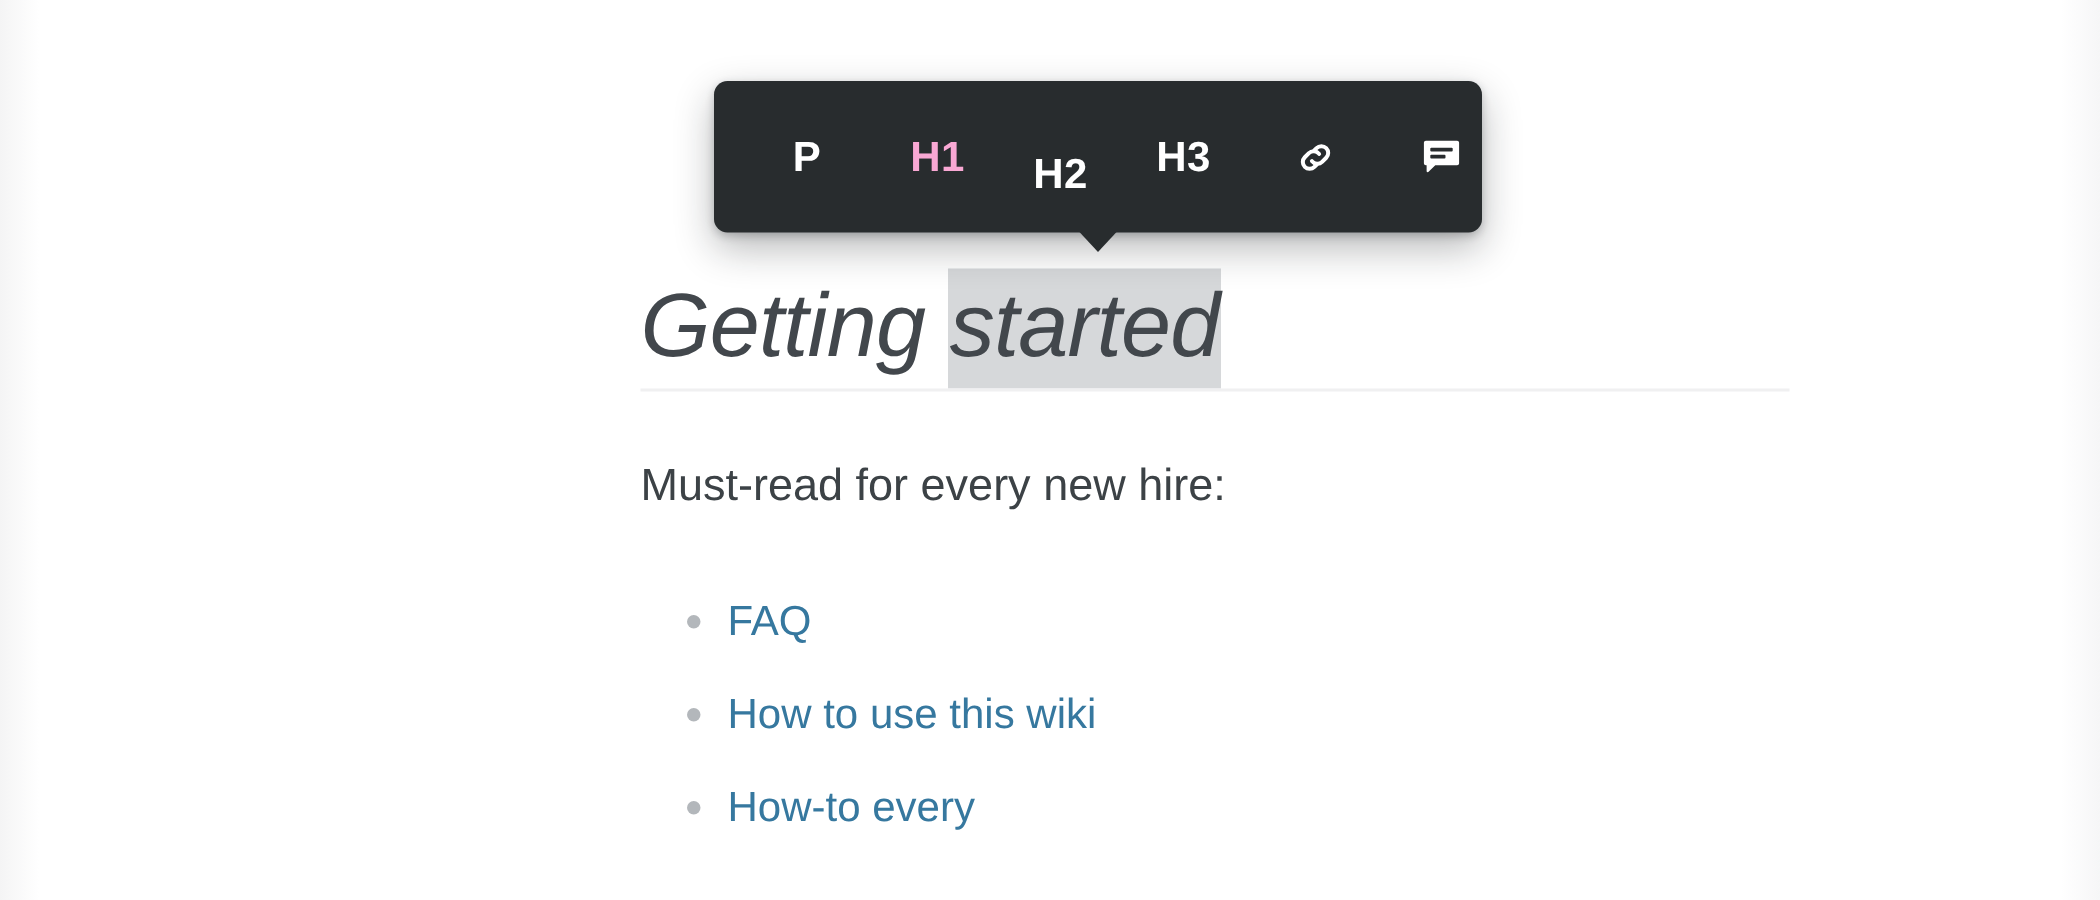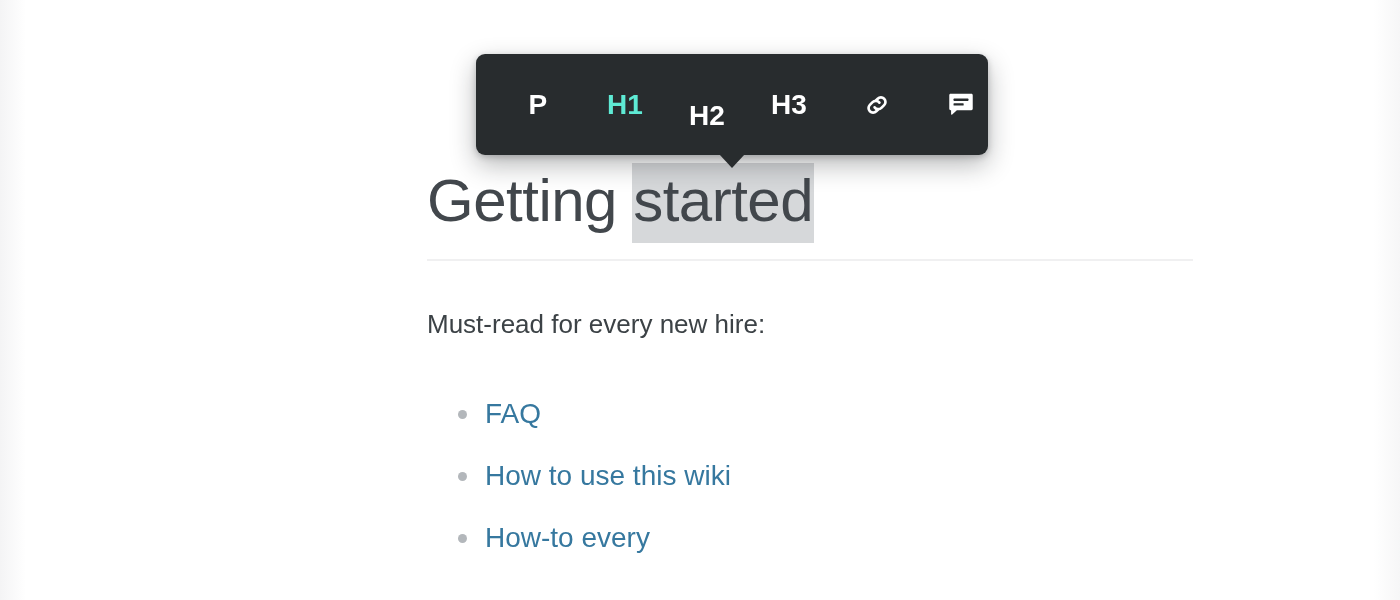--- a/index.html
+++ b/index.html
@@ -23,23 +23,24 @@
     left: 427px;
     top: 0;
     width: 766px;
     height: 600px;
   }
 
   
   .heading-row {
     position: absolute;
     left: 0;
-    top: 166px;
+    top: 182px;
     width: 766px;
     height: 76px;
+    font-style: italic;
   }
 
   .heading {
     font-family: "Liberation Sans", sans-serif;
     font-size: 60px;
     line-height: 70px;
     font-weight: 400;
     color: #42474c;
     letter-spacing: -0.5px;
     white-space: nowrap;
@@ -59,21 +60,21 @@
     width: 766px;
     height: 2px;
     background: #f0f0f1;
   }
 
   
   .para {
     position: absolute;
     left: 0;
     top: 303px;
-    font-size: 26px;
+    font-size: 30px;
     line-height: 42px;
     font-weight: 400;
     color: #3c4246;
     white-space: nowrap;
   }
 
   
   .list {
     position: absolute;
     left: 0;
@@ -153,21 +154,21 @@
     border: 0;
     cursor: pointer;
     font-family: "Liberation Sans", sans-serif;
     font-size: 28px;
     font-weight: 700;
     color: #ffffff;
     letter-spacing: 0.2px;
     padding: 0 10px;
   }
 
-  .tb-btn.active { color: #5eead4; }
+  .tb-btn.active { color: #f9a8d4; }
 
   .tb-btn.gap-p   { margin-left: 10px; margin-right: 31px; }
   .tb-btn.gap-h1  { margin-right: 26px; }
   .tb-btn.gap-h2  { margin-right: 26px; margin-top: 22px; }
   .tb-btn.gap-h3  { margin-right: 32px; }
   .tb-btn.gap-link{ margin-right: 28px; }
 
   .tb-btn svg { display: block; }
 
   

